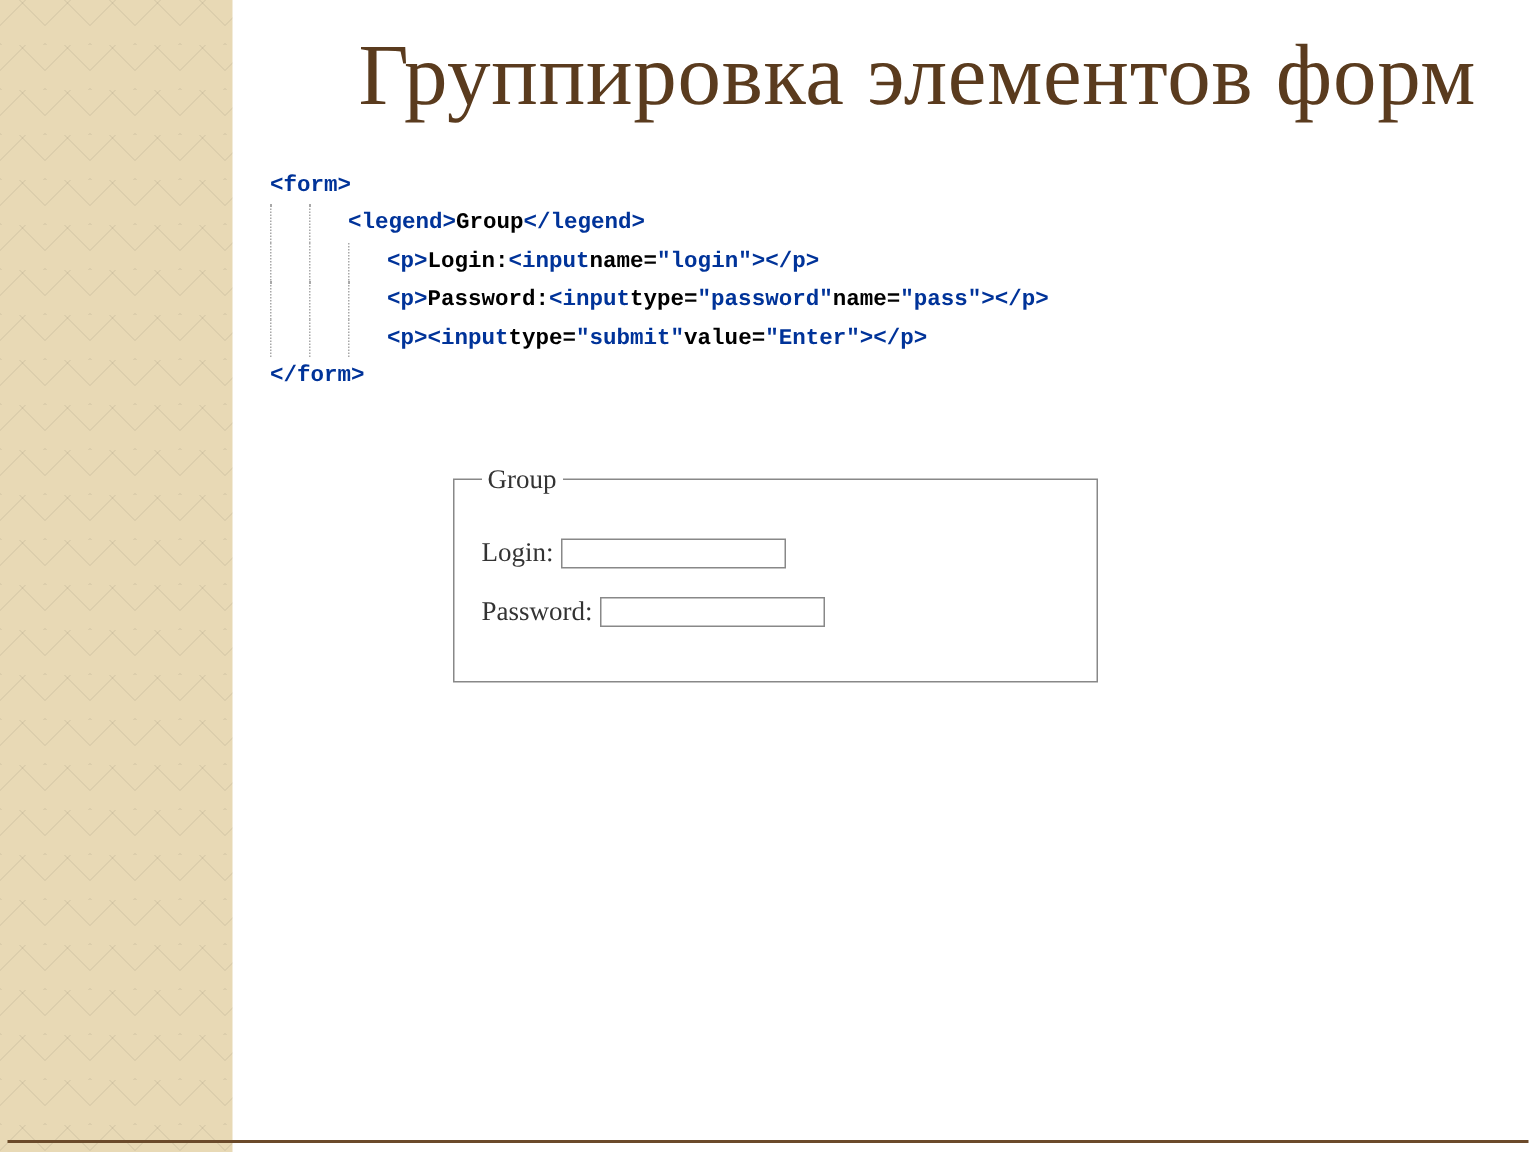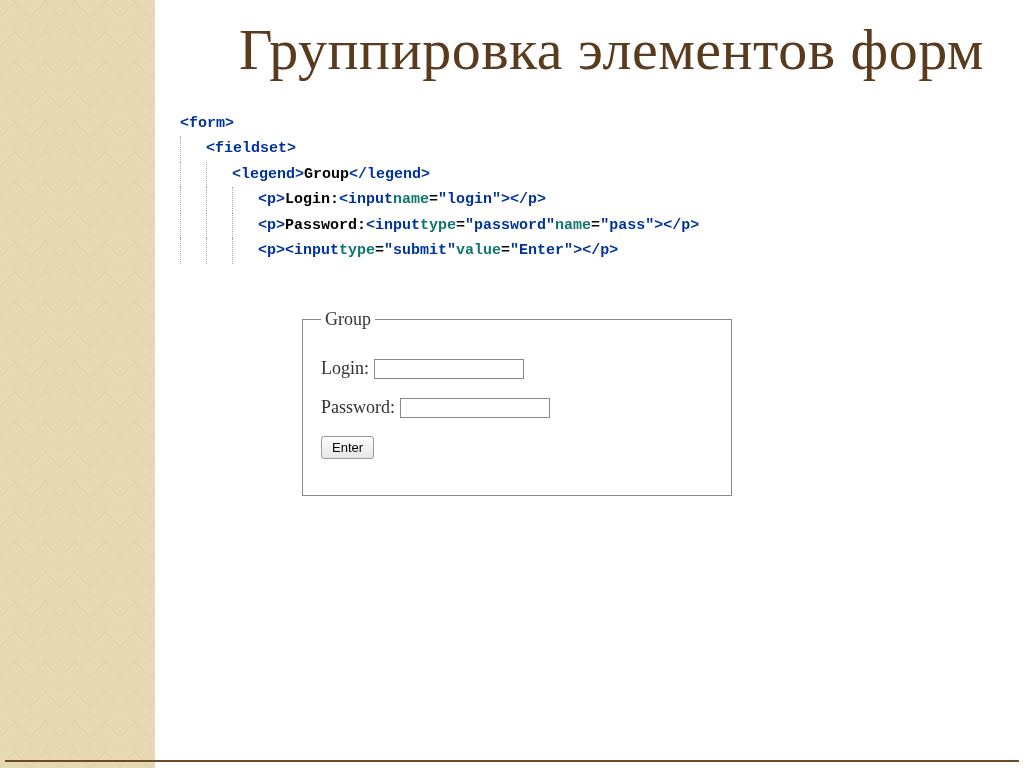--- a/index.html
+++ b/index.html
@@ -66,21 +66,21 @@
     height: 1.7em;
   }
   .ig {
     width: 26px;
     border-left: 1px dotted #a8a8a8;
     height: 100%;
     display: inline-block;
   }
   .c-tag   { color: #003399; }
   .c-text  { color: #000000; }
-  .c-attr  { color: #0f766e; }
+  .c-attr  { color: #000000; }
   .c-eq    { color: #000000; }
   .c-val   { color: #003399; }
 
   .render-wrap {
     margin-top: 45px;
     margin-left: 130px;
   }
   fieldset.render {
     border: 1px solid #888;
     width: 430px;
@@ -123,26 +123,20 @@
 <div class="content">
 
   <h1 class="title">Группировка элементов форм</h1>
 
   <div class="code-block">
 
     <div class="code-line">
       <span class="c-tag">&lt;form&gt;</span>
     </div>
 
-    <div class="code-line">
-      <span class="indent-guides">
-          <span class="ig"></span>
-        </span>
-      <span class="c-tag">&lt;fieldset&gt;</span>
-    </div>
 
     <div class="code-line">
       <span class="indent-guides">
           <span class="ig"></span>
           <span class="ig"></span>
         </span>
       <span class="c-tag">&lt;legend&gt;</span>
         <span class="c-text">Group</span>
         <span class="c-tag">&lt;/legend&gt;</span>
     </div>
@@ -194,35 +188,35 @@
         <span class="c-eq">=</span>
         <span class="c-val">"submit" </span>
         <span class="c-attr">value</span>
         <span class="c-eq">=</span>
         <span class="c-val">"Enter"</span>
         <span class="c-tag">&gt;</span>
         <span class="c-tag">&lt;/p&gt;</span>
     </div>
 
 
+    <div class="code-line">
+      <span class="c-tag">&lt;/form&gt;</span>
+    </div>
 
   </div>
 
   <div class="render-wrap">
     <form>
       <fieldset class="render">
         <legend>Group</legend>
         <p>
           <span>Login: </span>
           <input type="text" style="">
         </p>
         <p>
           <span>Password: </span>
           <input type="password" style="">
         </p>
-        <p>
-          <input type="submit" value="Enter" style="">
-        </p>
       </fieldset>
     </form>
   </div>
 
 </div>
 
 </body></html>

